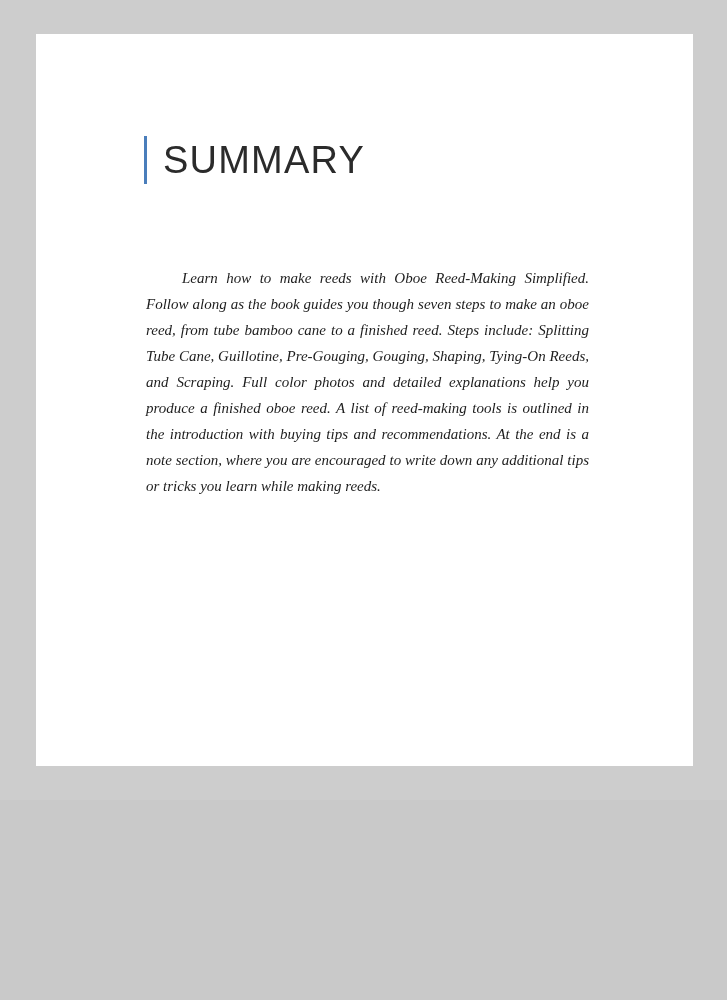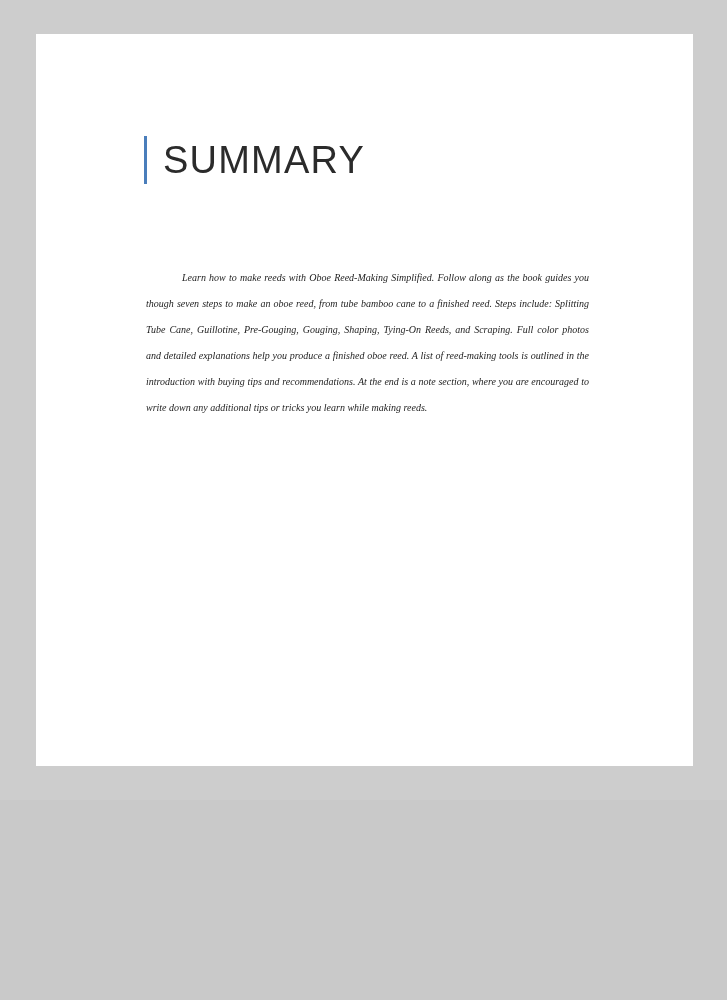--- a/index.html
+++ b/index.html
@@ -50,21 +50,21 @@
     line-height: 1;
   }
   .body-block {
     margin-top: 60px;
     margin-left: 38px;
     margin-right: 32px;
   }
   .body-text {
     font-family: "Liberation Serif", "DejaVu Serif", serif;
     font-style: italic;
-    font-size: 10px;
+    font-size: 15px;
     line-height: 26px;
     color: #1d1d1d;
     text-align: justify;
     text-indent: 36px;
     margin: 0;
   }
 </style>
 </head>
 <body>
 

